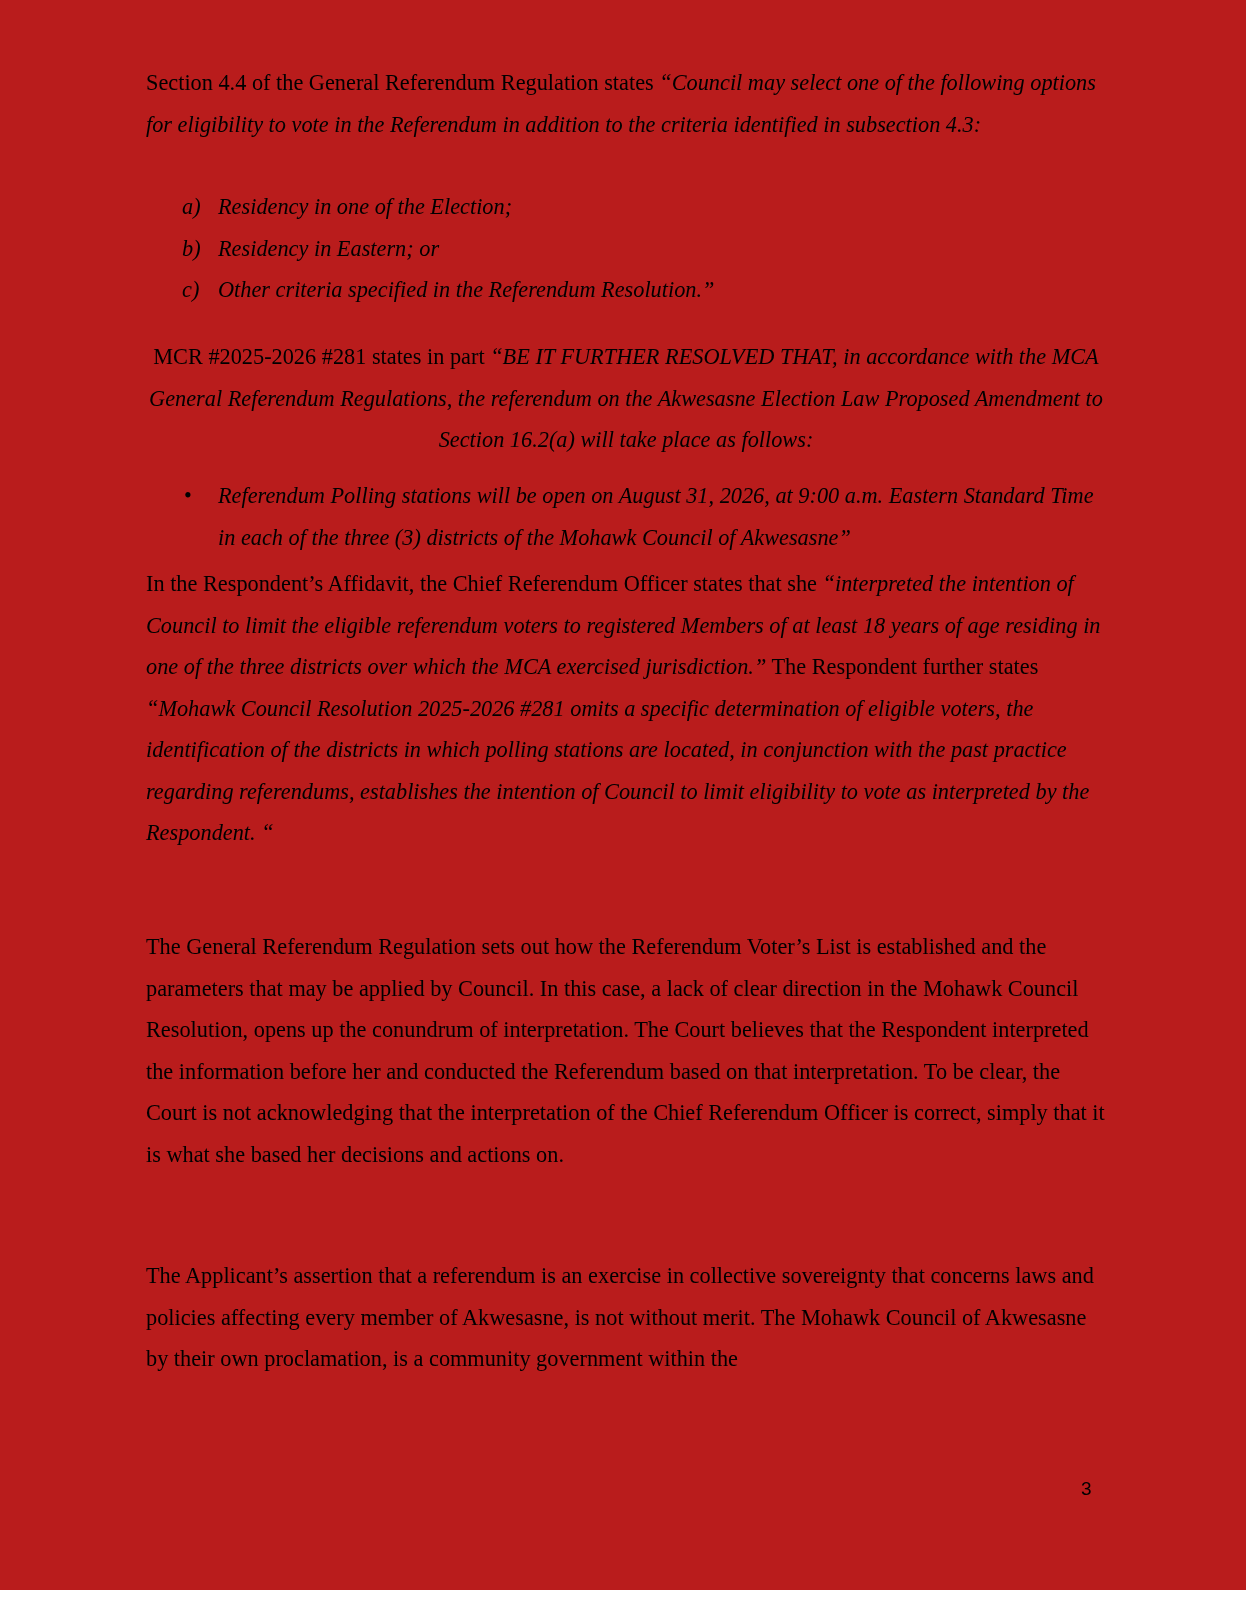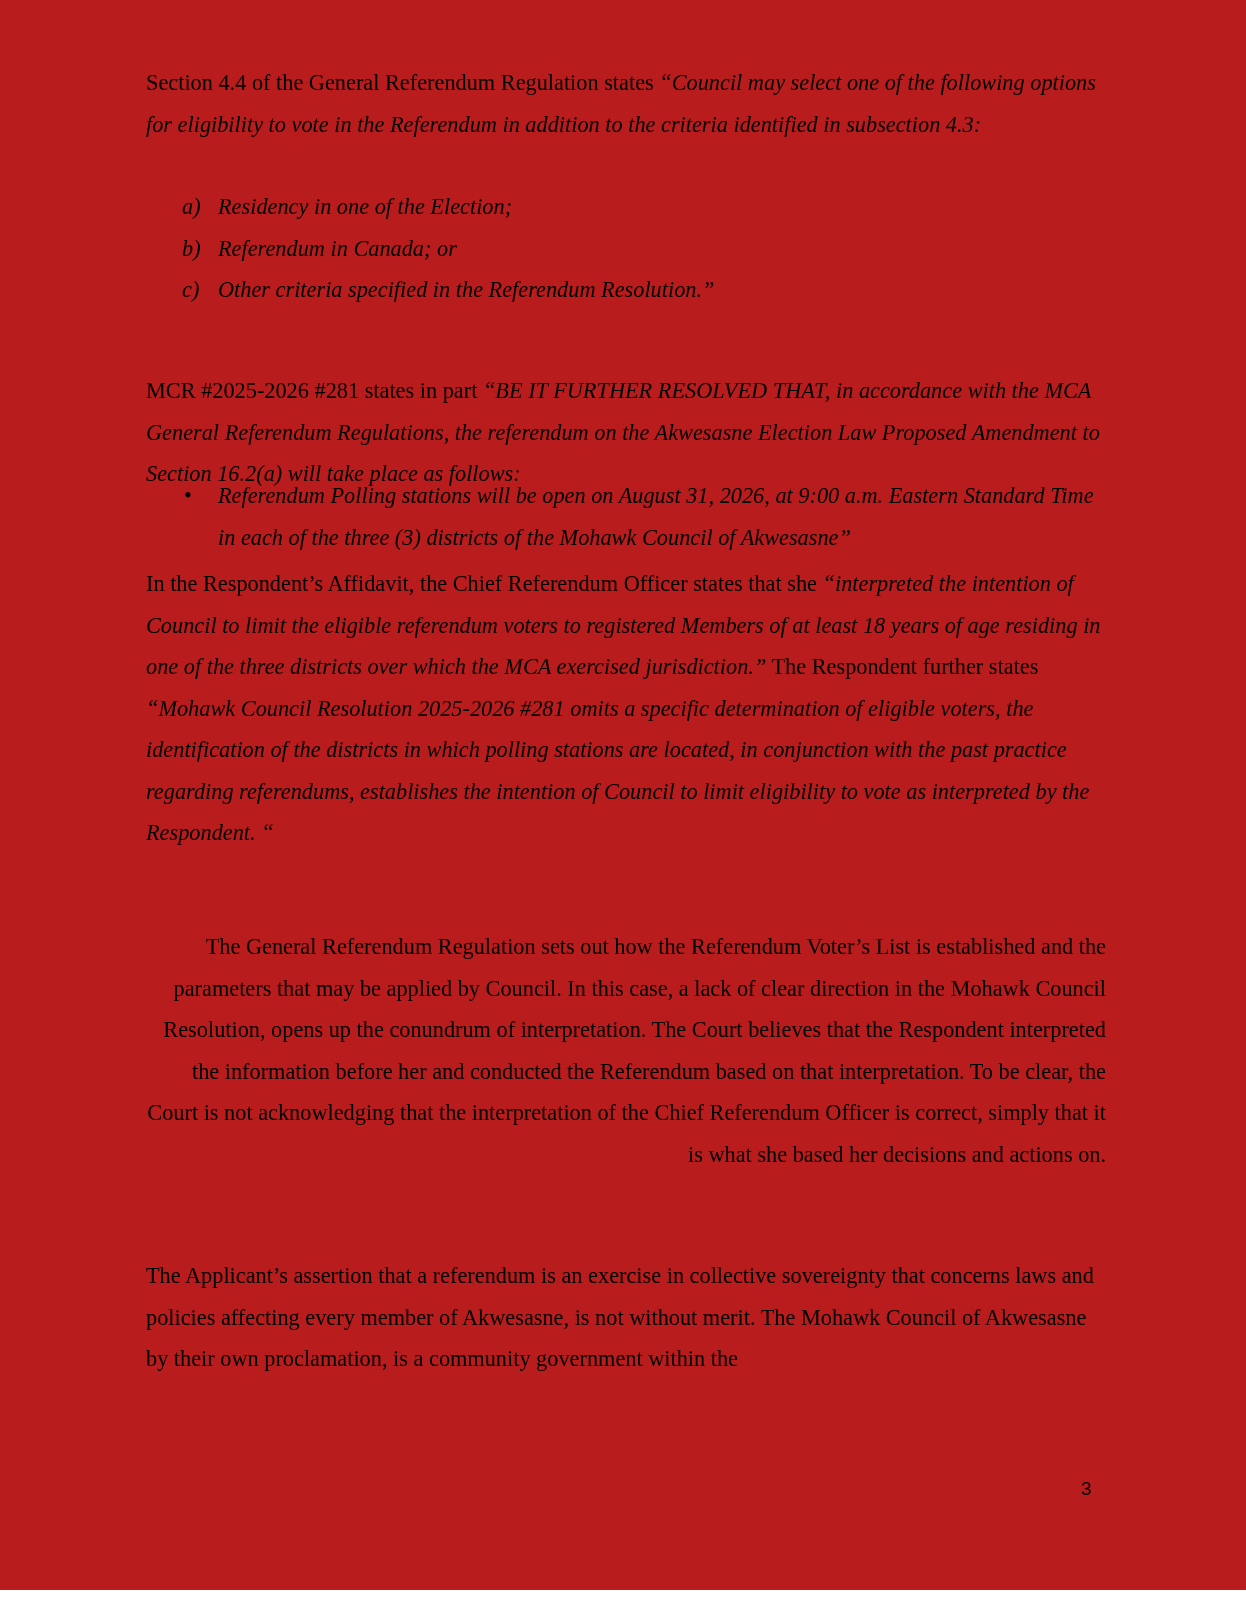--- a/index.html
+++ b/index.html
@@ -41,43 +41,43 @@
   <p class="para" style="top:62px;">
     <span>Section 4.4 of the General Referendum Regulation states </span><i>“Council may select one of the following options for eligibility to vote in the Referendum in addition to the criteria identified in subsection 4.3:</i>
   </p>
   <div class="list" style="top:186px;">
     <div class="list-item">
       <span class="marker">a)</span>
       <span class="text">Residency in one of the Election;</span>
     </div>
     <div class="list-item">
       <span class="marker">b)</span>
-      <span class="text">Referendum in Canada; or</span>
+      <span class="text">Residency in Eastern; or</span>
     </div>
     <div class="list-item">
       <span class="marker">c)</span>
       <span class="text">Other criteria specified in the Referendum Resolution.”</span>
     </div>
   </div>
 
-  <p class="para" style="top:370px;">
+  <p class="para" style="top:336px;text-align:center;">
     <span>MCR #2025-2026 #281 states in part </span><i>“BE IT FURTHER RESOLVED THAT, in accordance with the MCA General Referendum Regulations, the referendum on the Akwesasne Election Law Proposed Amendment to Section 16.2(a) will take place as follows:</i>
   </p>
   <div class="list" style="top:475px;">
     <div class="list-item">
       <span class="bullet">•</span>
       <span class="text">Referendum Polling stations will be open on August 31, 2026, at 9:00 a.m. Eastern Standard Time in each of the three (3) districts of the Mohawk Council of Akwesasne”</span>
     </div>
   </div>
 
   <p class="para" style="top:563px;">
     <span>In the Respondent’s Affidavit, the Chief Referendum Officer states that she </span><i>“interpreted the intention of Council to limit the eligible referendum voters to registered Members of at least 18 years of age residing in one of the three districts over which the MCA exercised jurisdiction.”</i><span> The Respondent further states </span><i>“Mohawk Council Resolution 2025-2026 #281 omits a specific determination of eligible voters, the identification of the districts in which polling stations are located, in conjunction with the past practice regarding referendums, establishes the intention of Council to limit eligibility to vote as interpreted by the Respondent. “</i>
   </p>
 
-  <p class="para" style="top:926px;text-align:right;">
+  <p class="para" style="top:926px;">
     <span>The General Referendum Regulation sets out how the Referendum Voter’s List is established and the parameters that may be applied by Council. In this case, a lack of clear direction in the Mohawk Council Resolution, opens up the conundrum of interpretation. The Court believes that the Respondent interpreted the information before her and conducted the Referendum based on that interpretation. To be clear, the Court is not acknowledging that the interpretation of the Chief Referendum Officer is correct, simply that it is what she based her decisions and actions on.</span>
   </p>
 
   <p class="para" style="top:1255px;">
     <span>The Applicant’s assertion that a referendum is an exercise in collective sovereignty that concerns laws and policies affecting every member of Akwesasne, is not without merit. The Mohawk Council of Akwesasne by their own proclamation, is a community government within the</span>
   </p>
 
   <div class="pagenum">3</div>
 </div>
 

